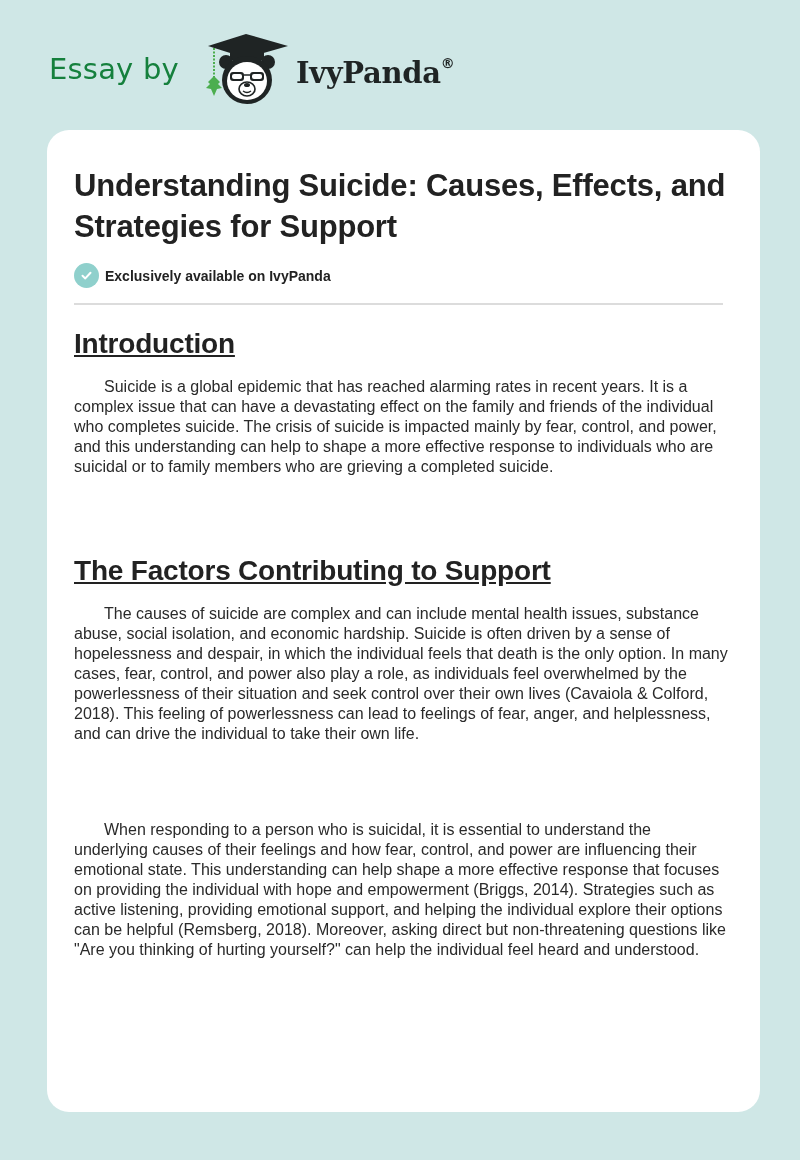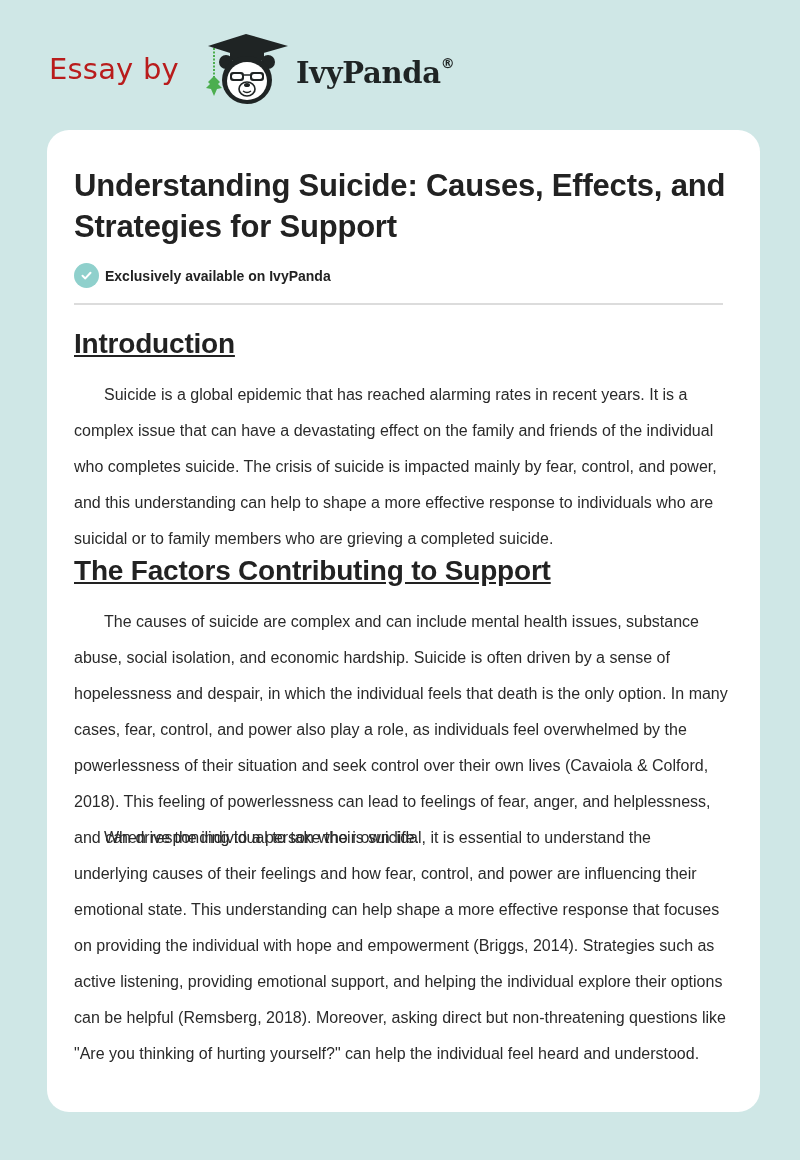--- a/index.html
+++ b/index.html
@@ -13,21 +13,21 @@
   }
   .header {
     position: absolute;
     left: 0; top: 0; width: 800px; height: 128px;
   }
   .brand-prefix {
     position: absolute;
     left: 49px; top: 52px;
     font-family: "DejaVu Sans", sans-serif;
     font-size: 29px;
-    color: #b91c1c;
+    color: #15803d;
     letter-spacing: 0.2px;
   }
   .logo {
     position: absolute;
     left: 200px; top: 34px;
     width: 92px; height: 74px;
   }
   .brand-name {
     position: absolute;
     left: 296px; top: 56px;
@@ -88,21 +88,21 @@
     font-size: 28px;
     line-height: 36px;
     font-weight: bold;
     color: #222;
     letter-spacing: -0.2px;
     text-decoration: underline;
   }
   .section p {
     margin-top: 15px;
     font-size: 16px;
-    line-height: 36px;
+    line-height: 20px;
     color: #2a2a2a;
     text-indent: 30px;
   }
   .sec-intro { top: 196px; }
   .sec-factors { top: 423px; }
   .sec-support { top: 675px; }
 </style>
 </head>
 <body>
 

